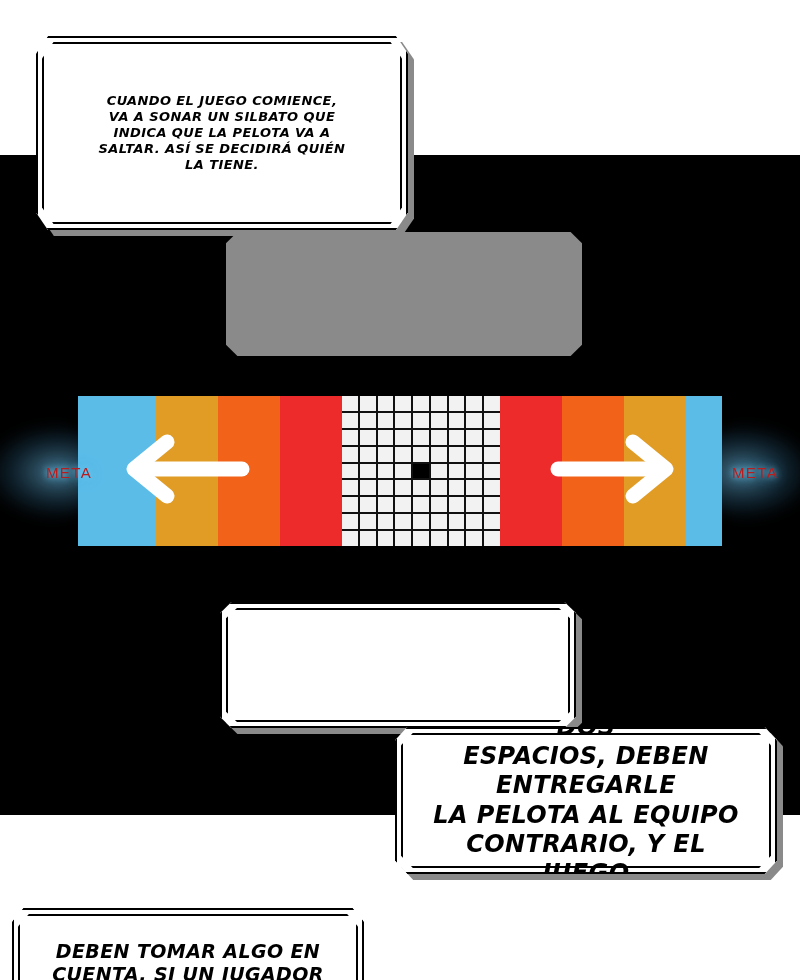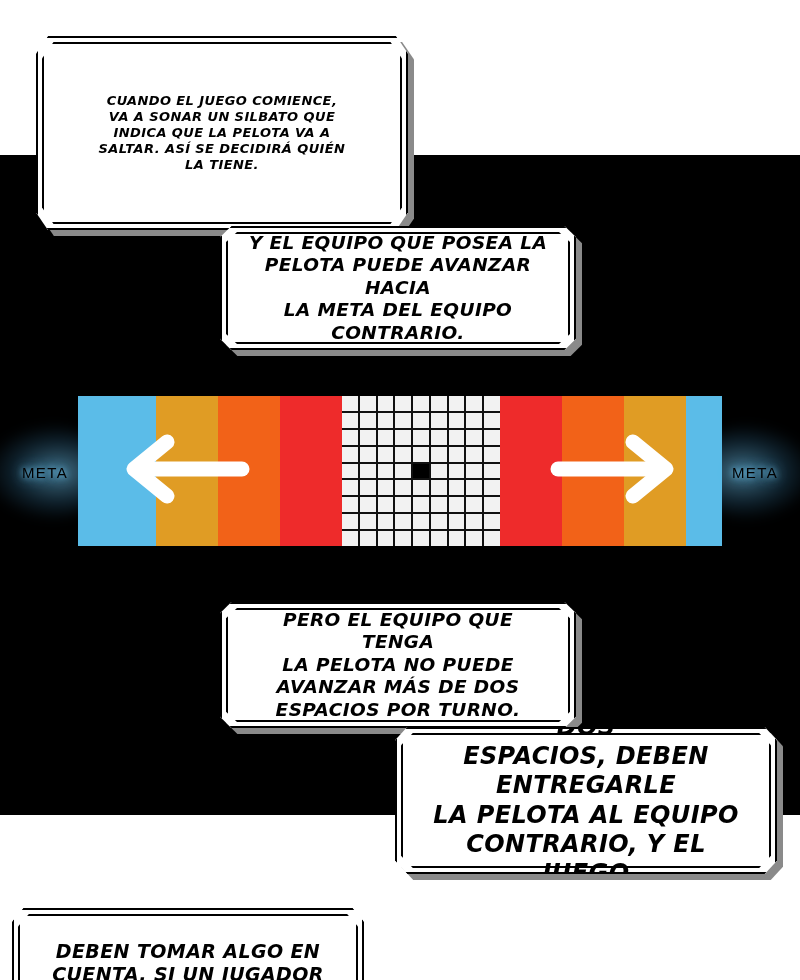--- a/index.html
+++ b/index.html
@@ -125,26 +125,27 @@
 
   
   .meta-label {
     position: absolute;
     top: 450px;
     width: 90px;
     height: 44px;
     display: flex;
     align-items: center;
     justify-content: center;
-    color: #000000;
+    color: #b91c1c;
     font-family: "Liberation Sans", sans-serif;
     font-size: 15px;
     letter-spacing: 1.4px;
     z-index: 5;
     text-shadow: 0 0 6px #7fd4ff, 0 0 14px #4aa8dd;
+    padding-left: 24px;
   }
   .meta-glow {
     position: absolute;
     top: 424px;
     width: 120px;
     height: 96px;
     z-index: 4;
     pointer-events: none;
     border-radius: 50%;
     filter: blur(6px);
@@ -172,27 +173,20 @@
   <div class="bubble" style="left:36px; top:36px; width:372px; height:194px; font-size:13px;">
     <div class="bubble-frame"></div>
     <div class="bubble-text">CUANDO EL JUEGO COMIENCE,
 VA A SONAR UN SILBATO QUE
 INDICA QUE LA PELOTA VA A
 SALTAR. ASÍ SE DECIDIRÁ QUIÉN
 LA TIENE.</div>
   </div>
 
   <div class="bubble-shadow" style="left:226px; top:232px; width:356px; height:124px;"></div>
-  <div class="bubble" style="left:220px; top:226px; width:356px; height:124px; font-size:18.5px;">
-    <div class="bubble-frame"></div>
-    <div class="bubble-text">Y EL EQUIPO QUE POSEA LA
-PELOTA PUEDE AVANZAR HACIA
-LA META DEL EQUIPO
-CONTRARIO.</div>
-  </div>
 
   <div id="meta-glow-left" class="meta-glow"></div>
   <div id="meta-glow-right" class="meta-glow"></div>
 
   <div id="meta-label-left" class="meta-label">META</div>
   <div id="meta-label-right" class="meta-label">META</div>
 
   <div id="field-wrap">
 
   <div class="band" style="width: 78px; background: rgb(91, 188, 232);"></div>
@@ -301,24 +295,20 @@
       <g stroke="#ffffff" stroke-width="15" stroke-linecap="round" stroke-linejoin="round" fill="none">
         <line x1="8" y1="35" x2="114" y2="35"></line>
         <polyline points="83,8 116,35 83,62"></polyline>
       </g>
     </svg>
   </div>
 
   <div class="bubble-shadow" style="left:226px; top:608px; width:356px; height:126px;"></div>
   <div class="bubble" style="left:220px; top:602px; width:356px; height:126px; font-size:18.5px;">
     <div class="bubble-frame"></div>
-    <div class="bubble-text">PERO EL EQUIPO QUE TENGA
-LA PELOTA NO PUEDE
-AVANZAR MÁS DE DOS
-ESPACIOS POR TURNO.</div>
   </div>
 
   <div class="bubble-shadow" style="left:401px; top:733px; width:382px; height:147px;"></div>
   <div class="bubble" style="left:395px; top:727px; width:382px; height:147px; font-size:24px;justify-content:flex-end;">
     <div class="bubble-frame"></div>
     <div class="bubble-text">DESPUÉS DE AVANZAR DOS
 ESPACIOS, DEBEN ENTREGARLE
 LA PELOTA AL EQUIPO
 CONTRARIO, Y EL JUEGO
 VUELVE A EMPEZAR.</div>

